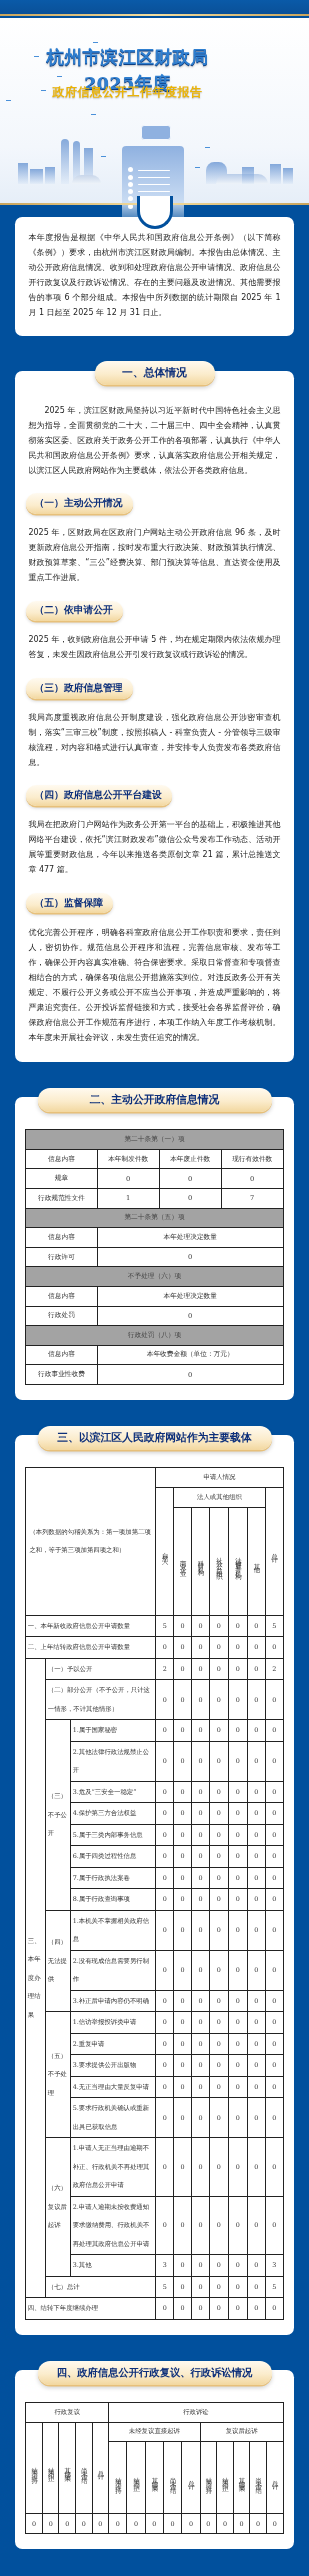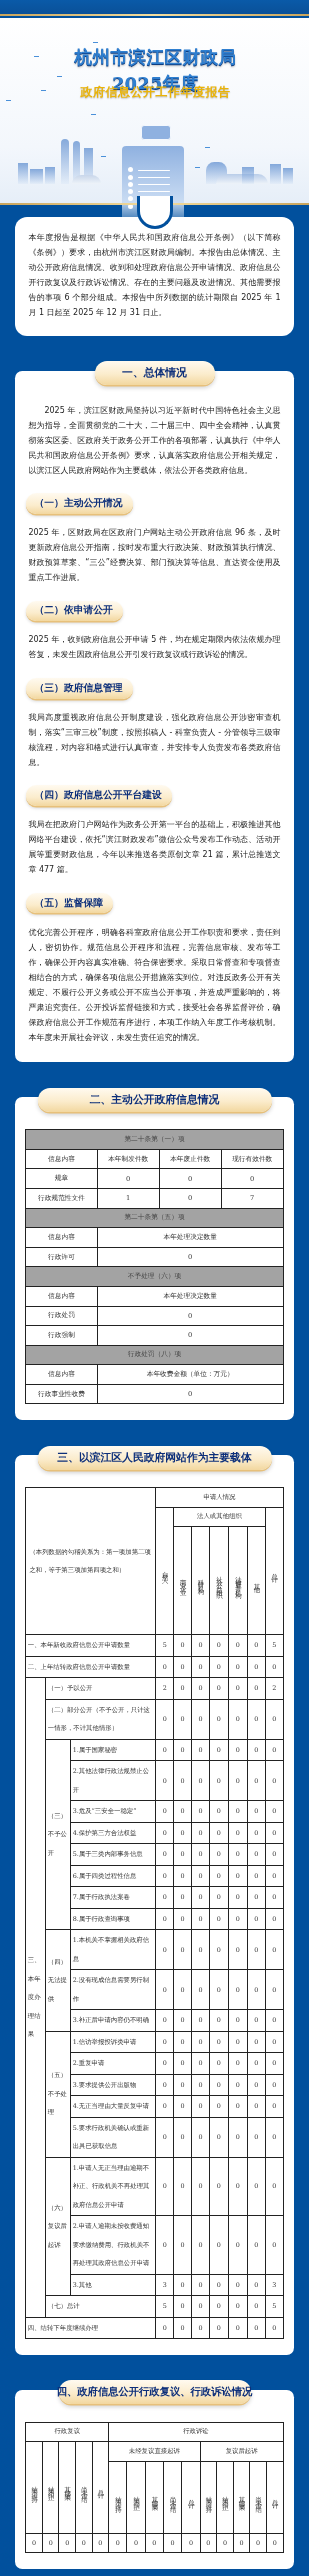--- a/index.html
+++ b/index.html
@@ -24,21 +24,20 @@
     background: linear-gradient(90deg, #c9a45c, #f4dea0, #c9a45c); }
   .hero-white {
     position: absolute; left: 0; top: 17.5px; width: 309px; height: 185px;
     background: linear-gradient(180deg, #ffffff 0%, #f3f7fc 70%, #e6eef8 100%);
   }
   .hero-title {
     position: absolute; left: 0; width: 255px; text-align: center;
     font-family: "DejaVu Serif", "Liberation Serif", serif;
     font-weight: bold;
     letter-spacing: 0.5px;
-    margin-left: 28px;
   }
   .hero-title.l1 { top: 45px; font-size: 17.5px; color: #2f7fd0;
     text-shadow: 0 1px 0 #0d3d80, 0 1.5px 2.1px rgba(0,0,0,0.25); }
   .hero-title.l2 { top: 71px; font-size: 17.5px; color: #2f7fd0;
     text-shadow: 0 1px 0 #0d3d80, 0 1.5px 2.1px rgba(0,0,0,0.25); }
   .hero-title.l3 { top: 84px; font-size: 12px; color: #eab308;
     text-shadow: 0 1px 1.5px rgba(0,0,0,0.25); }
   .dash { position: absolute; height: 1.5px; width: 4.6px; background: #4a90d9; }
   .skyline { position: absolute; bottom: 18.5px; background: linear-gradient(180deg, rgba(120,160,215,0.9), rgba(200,220,245,0.2)); }
   .clipboard {
@@ -60,21 +59,21 @@
     z-index: 3;
   }
 
   
   .card {
     position: relative;
     margin: 0 15px;
     background: #ffffff;
     border-radius: 7.2px;
   }
-  .intro-card { margin-top: 0; padding: 13.4px 13.4px 15.5px 13.4px; border-radius: 12px; }
+  .intro-card { margin-top: 0; padding: 13.4px 13.4px 15.5px 13.4px; }
   .para {
     font-size: 8px; line-height: 15px; color: #1c1c1c; text-align: justify;
   }
   .para.indent { text-indent: 2em; }
   .section-gap { height: 28px; }
   .section-gap.lg { height: 35px; }
 
   .pill {
     position: absolute; left: 50%; transform: translateX(-50%);
     top: -9.3px;
@@ -243,24 +242,20 @@
             <td class="hdr" colspan="4">不予处理（六）项</td>
           </tr>
       <tr>
         <td>信息内容</td>
         <td colspan="3">本年处理决定数量</td>
       </tr>
       <tr>
         <td>行政处罚</td>
         <td colspan="3">0</td>
       </tr>
-      <tr>
-        <td>行政强制</td>
-        <td colspan="3">0</td>
-      </tr>
 
       <tr>
             <td class="hdr" colspan="4">行政处罚（八）项</td>
           </tr>
       <tr>
         <td>信息内容</td>
         <td colspan="3">本年收费金额（单位：万元）</td>
       </tr>
       <tr>
         <td>行政事业性收费</td>
@@ -569,21 +564,21 @@
             <td>0</td>
       </tr>
     </tbody>
       </table>
   </div>
 </section>
 
 <div class="section-gap lg"></div>
 
 <section class="card">
-  <div class="pill" style="width:192px;font-size:10.3px">四、政府信息公开行政复议、行政诉讼情况</div>
+  <div class="pill" style="width:234px;font-size:10.3px">四、政府信息公开行政复议、行政诉讼情况</div>
   <div class="card-body table-card">
     <table class="rpt t4">
       <tbody>
           <tr>
         <td colspan="5">行政复议</td>
         <td colspan="10">行政诉讼</td>
       </tr>
       <tr>
         <td rowspan="2" class="vert">结果维持</td>
         <td rowspan="2" class="vert">结果纠正</td>

